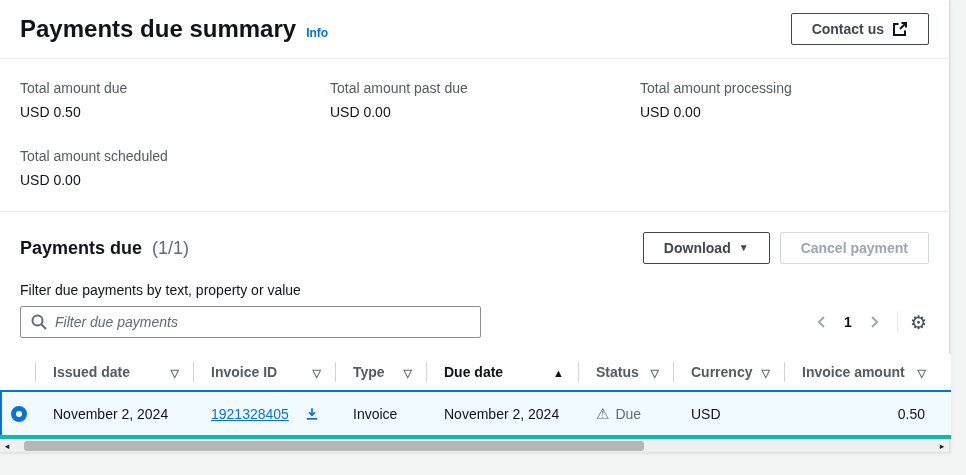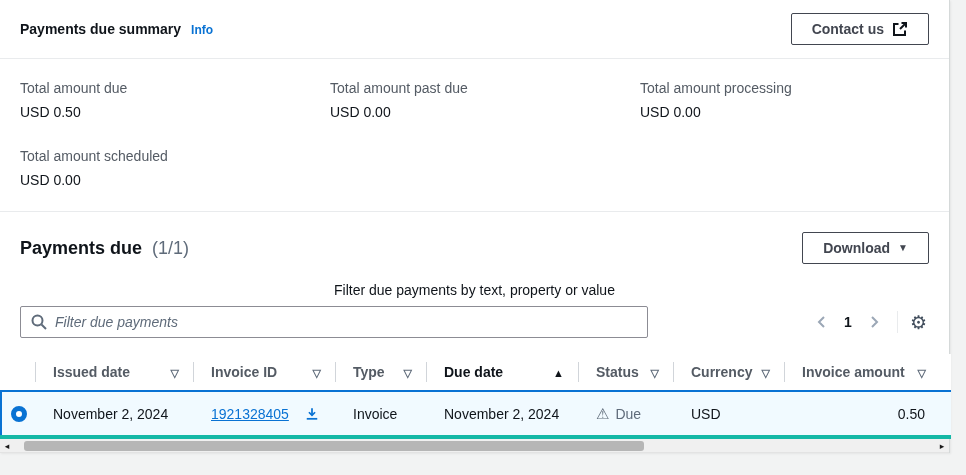--- a/index.html
+++ b/index.html
@@ -20,21 +20,21 @@
     box-shadow: 1px 1px 2px rgba(0,0,0,0.06);
   }
 
   
   .card-header {
     display: flex; justify-content: space-between; align-items: center;
     height: 59px; padding: 0 20px;
     border-bottom: 1px solid #e9ebed;
   }
   .title-wrap { display: flex; align-items: baseline; gap: 10px; }
-  .h1 { font-size: 14px; font-weight: 700; margin: 0; color: #0f141a; }
+  .h1 { font-size: 24px; font-weight: 700; margin: 0; color: #0f141a; }
   .info-link { font-size: 12px; font-weight: 700; color: #0972d3; text-decoration: none; cursor: pointer; }
 
   .btn {
     display: inline-flex; align-items: center; justify-content: center; gap: 8px;
     height: 32px; padding: 0 20px;
     border-radius: 2px; border: 1px solid #424650;
     background: #ffffff; color: #424650;
     font-family: inherit; font-size: 14px; font-weight: 700;
     cursor: pointer; white-space: nowrap;
   }
@@ -53,23 +53,23 @@
   .metric-label { color: #545b64; margin-bottom: 6px; line-height: 18px; }
   .metric-value { color: #0f141a; line-height: 18px; }
 
   
   .payments-section { padding: 20px 20px 0; }
   .section-header { display: flex; justify-content: space-between; align-items: center; }
   .h2 { font-size: 18px; font-weight: 700; margin: 0; }
   .counter { font-size: 18px; font-weight: 400; color: #5f6b7a; }
   .actions { display: flex; gap: 10px; }
 
-  .filter-label { margin-top: 16px; margin-bottom: 6px; line-height: 20px; text-align: center; }
+  .filter-label { margin-top: 16px; margin-bottom: 6px; line-height: 20px; }
   .filter-row { display: flex; align-items: center; justify-content: space-between; padding-bottom: 16px; }
-  .search-box { position: relative; width: 628px; }
+  .search-box { position: relative; width: 461px; }
   .search-box input {
     width: 100%; height: 32px;
     padding: 0 10px 0 34px;
     border: 1px solid #8c8c94; border-radius: 2px;
     font-family: inherit; font-size: 14px; color: #0f141a;
     outline: none;
   }
   .search-box input::placeholder { color: #5f6b7a; font-style: italic; }
   .search-icon { position: absolute; left: 10px; top: 7px; }
 
@@ -177,20 +177,23 @@
   <div class="payments-section">
     <div class="section-header">
       <div class="title-wrap">
         <span class="h2">Payments due</span>
         <span class="counter">(1/1)</span>
       </div>
       <div class="actions">
         <button class="btn">
           <span>Download</span>
           <span class="caret">▼</span>
+        </button>
+        <button class="btn btn-disabled" disabled="">
+          <span>Cancel payment</span>
         </button>
       </div>
     </div>
 
     <div class="filter-label">Filter due payments by text, property or value</div>
 
     <div class="filter-row">
       <div class="search-box">
         <span class="search-icon">
           <svg width="18" height="18" viewBox="0 0 18 18" fill="none" stroke="#5f6b7a" stroke-width="2">

